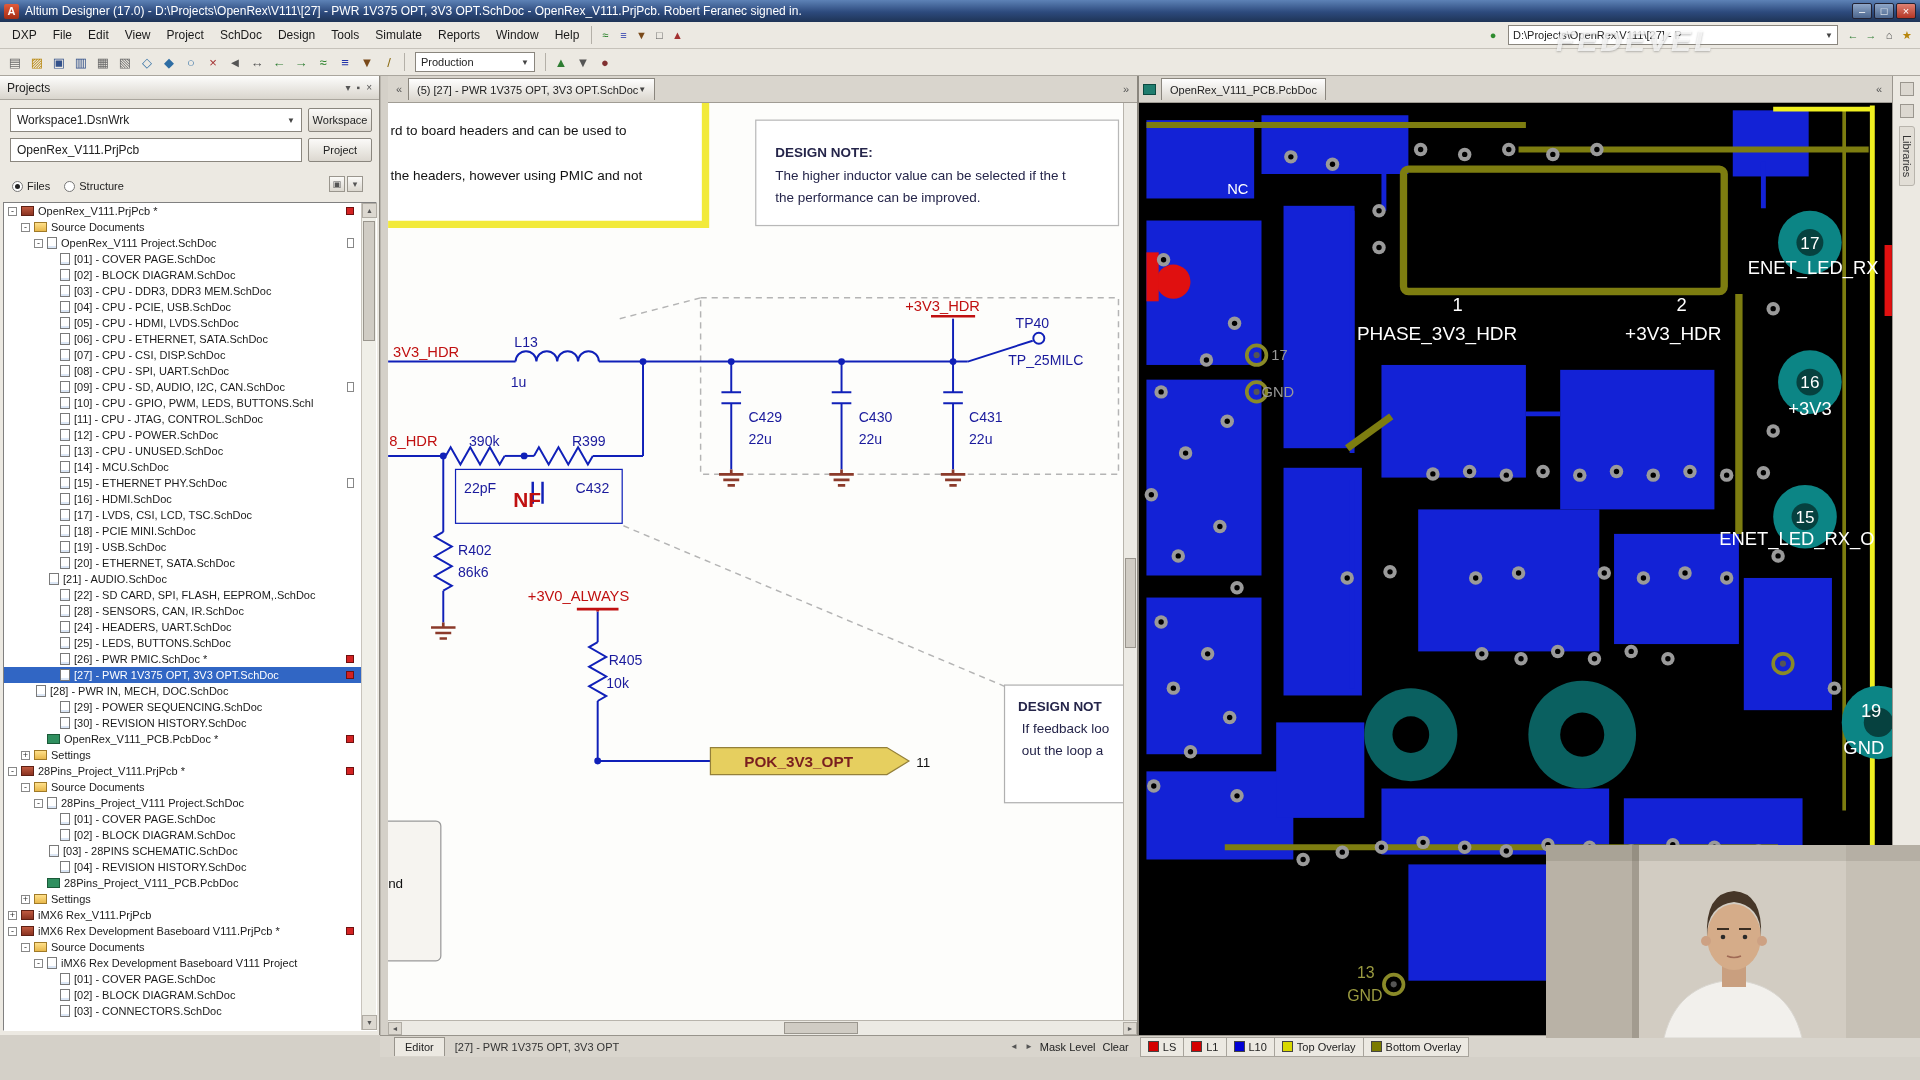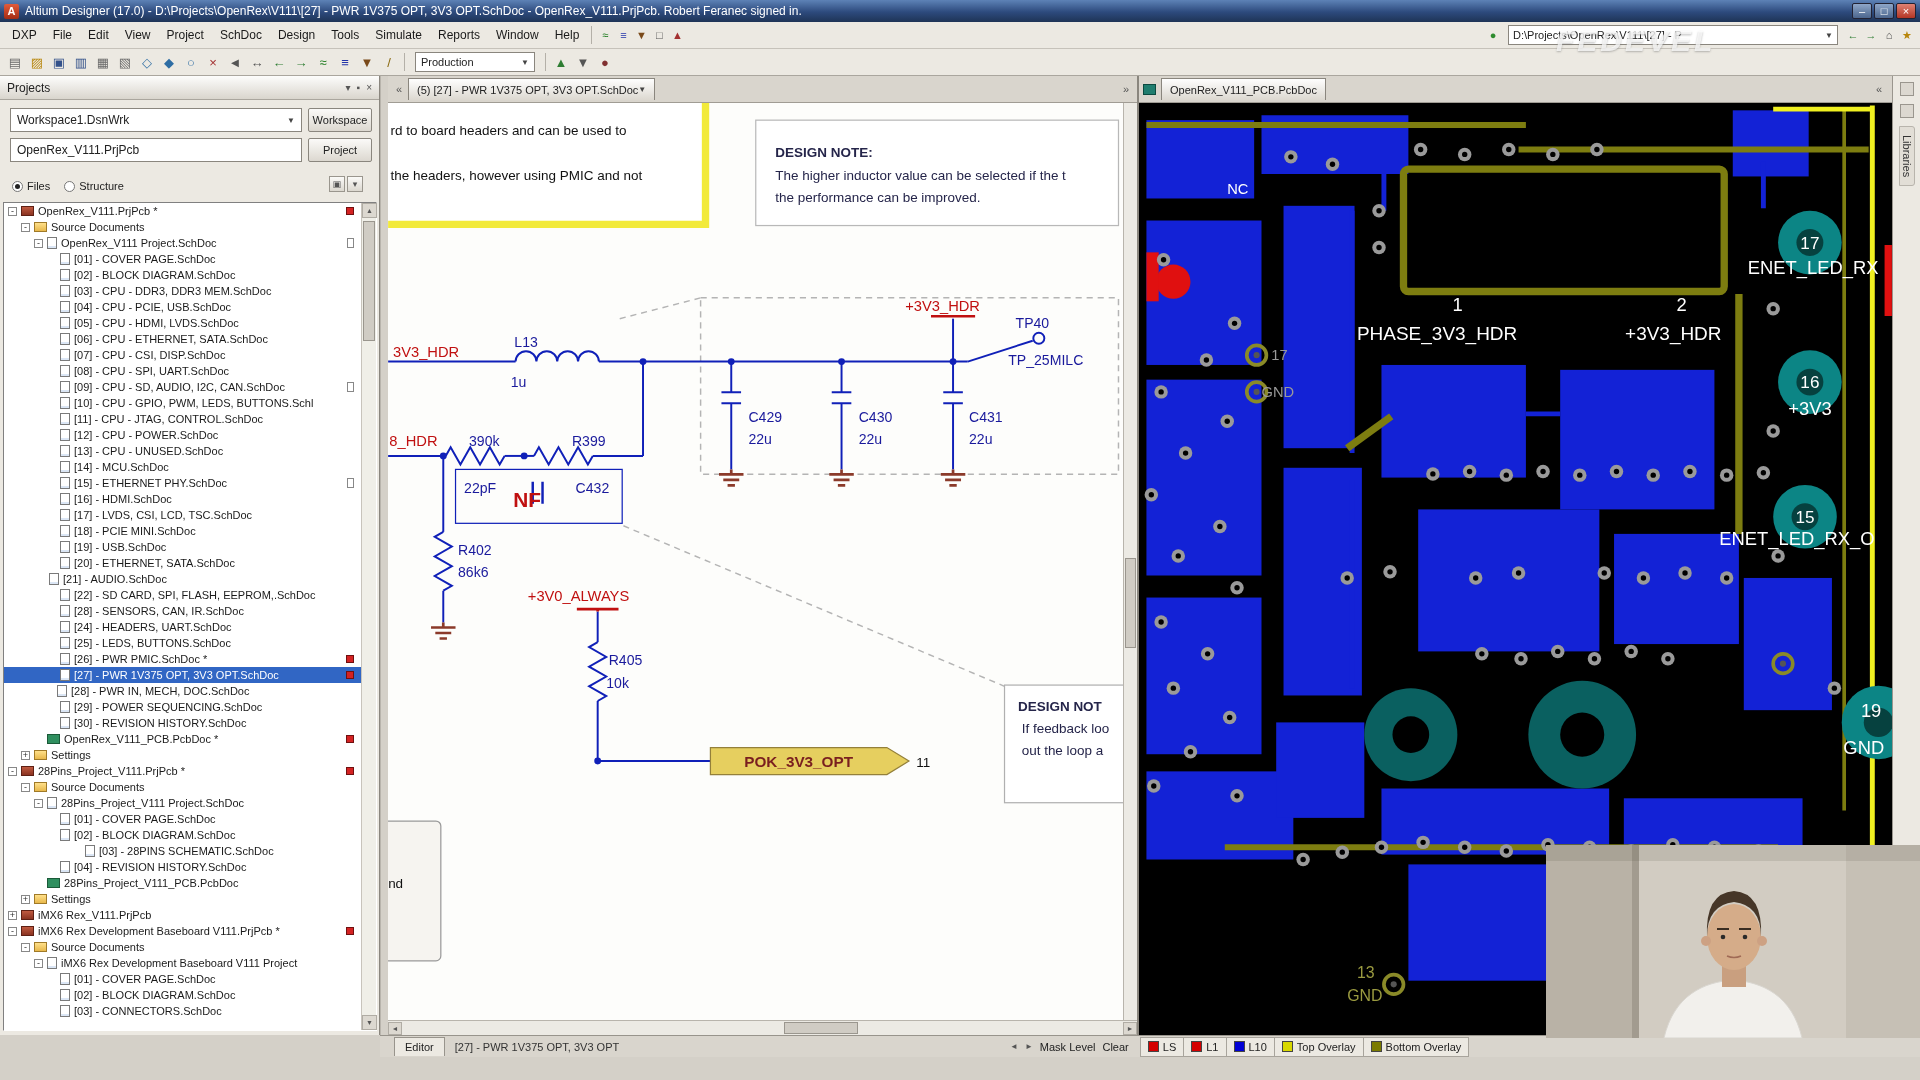--- a/index.html
+++ b/index.html
@@ -411,21 +411,21 @@
           <span class="ticon ic-sheet"></span>
           <span class="tlabel">[26] - PWR PMIC.SchDoc *</span>
           <span class="tmark m-red"></span>
         </div>
         <div class="trow sel" style="padding-left: 43px;">
           <span class="texp-sp"></span>
           <span class="ticon ic-sheet"></span>
           <span class="tlabel">[27] - PWR 1V375 OPT, 3V3 OPT.SchDoc</span>
           <span class="tmark m-red"></span>
         </div>
-        <div class="trow" style="padding-left: 40px;">
+        <div class="trow" style="padding-left: 19px;">
           <span class="texp-sp"></span>
           <span class="ticon ic-sheet"></span>
           <span class="tlabel">[28] - PWR IN, MECH, DOC.SchDoc</span>
         </div>
         <div class="trow" style="padding-left: 43px;">
           <span class="texp-sp"></span>
           <span class="ticon ic-sheet"></span>
           <span class="tlabel">[29] - POWER SEQUENCING.SchDoc</span>
         </div>
         <div class="trow" style="padding-left: 43px;">
@@ -463,21 +463,21 @@
         <div class="trow" style="padding-left: 43px;">
           <span class="texp-sp"></span>
           <span class="ticon ic-sheet"></span>
           <span class="tlabel">[01] - COVER PAGE.SchDoc</span>
         </div>
         <div class="trow" style="padding-left: 43px;">
           <span class="texp-sp"></span>
           <span class="ticon ic-sheet"></span>
           <span class="tlabel">[02] - BLOCK DIAGRAM.SchDoc</span>
         </div>
-        <div class="trow" style="padding-left: 68px;">
+        <div class="trow" style="padding-left: 32px;">
           <span class="texp-sp"></span>
           <span class="ticon ic-sheet"></span>
           <span class="tlabel">[03] - 28PINS SCHEMATIC.SchDoc</span>
         </div>
         <div class="trow" style="padding-left: 43px;">
           <span class="texp-sp"></span>
           <span class="ticon ic-sheet"></span>
           <span class="tlabel">[04] - REVISION HISTORY.SchDoc</span>
         </div>
         <div class="trow" style="padding-left: 30px;">

